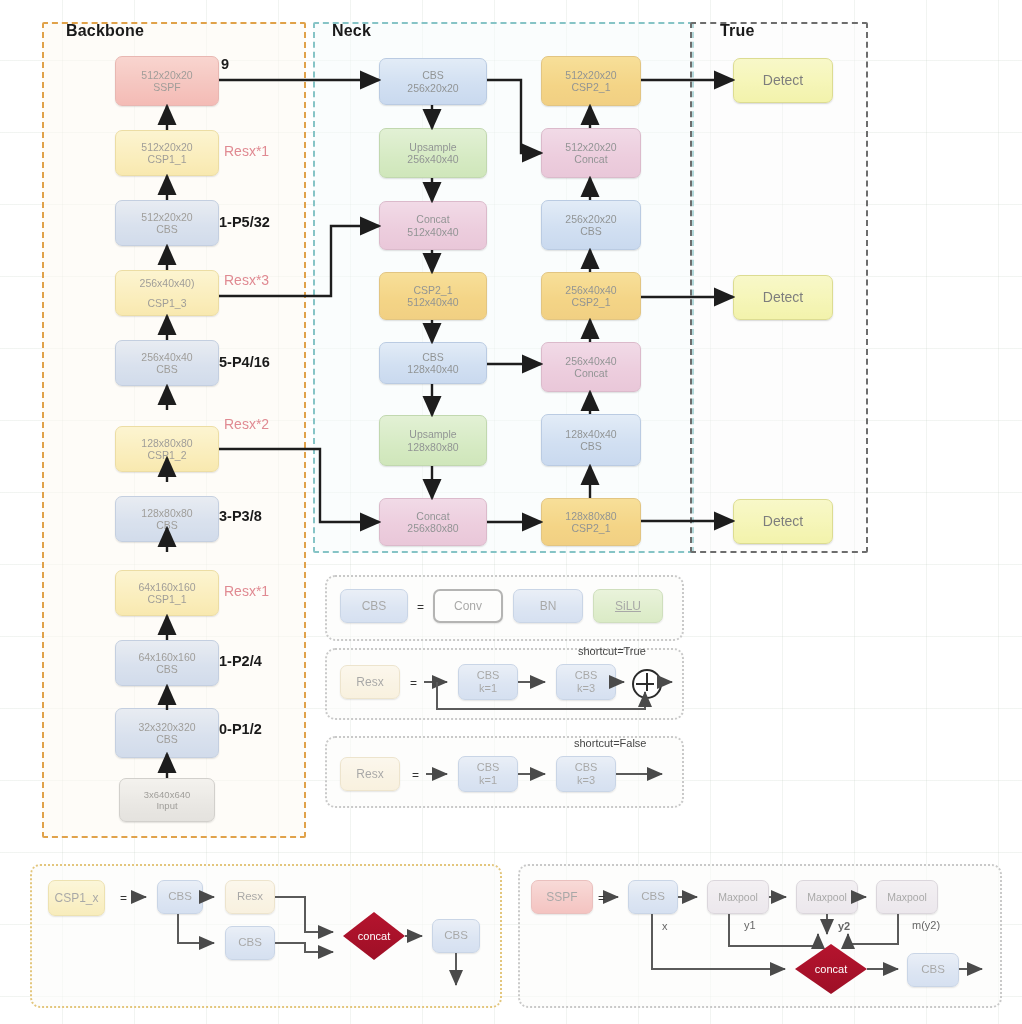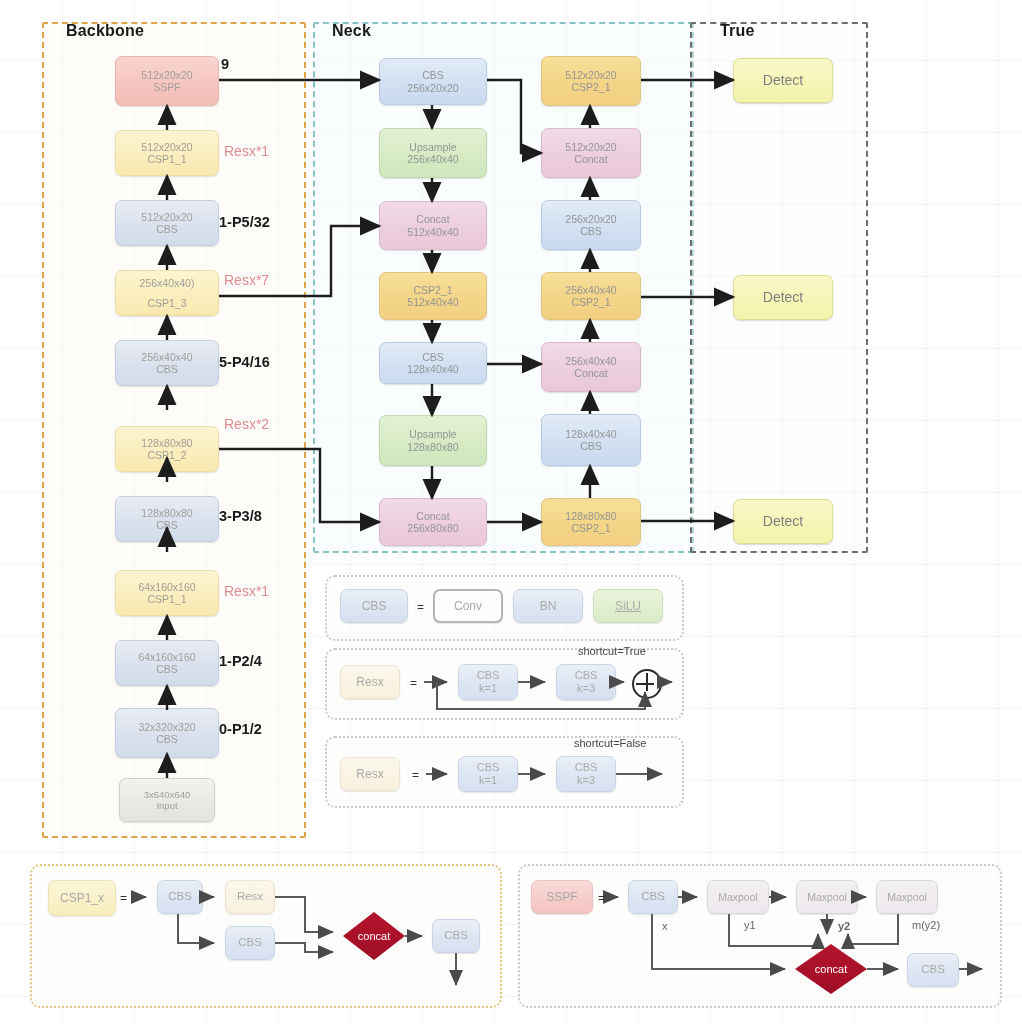--- a/index.html
+++ b/index.html
@@ -204,21 +204,21 @@
   <span class="l2">CBS</span>
 </div>
 <div class="node c-gray" style="left:119px;top:778px;width:96px;height:44px;font-size:9.5px;">
   <span class="l1">3x640x640</span>
   <span class="l2">Input</span>
 </div>
 
 <div class="side-note" style="left:221px;top:56px;">9</div>
 <div class="side-note res" style="left:224px;top:143px;">Resx*1</div>
 <div class="side-note" style="left:219px;top:214px;">1-P5/32</div>
-<div class="side-note res" style="left:224px;top:272px;">Resx*7</div>
+<div class="side-note res" style="left:224px;top:272px;">Resx*3</div>
 <div class="side-note" style="left:219px;top:354px;">5-P4/16</div>
 <div class="side-note res" style="left:224px;top:416px;">Resx*2</div>
 <div class="side-note" style="left:219px;top:508px;">3-P3/8</div>
 <div class="side-note res" style="left:224px;top:583px;">Resx*1</div>
 <div class="side-note" style="left:219px;top:653px;">1-P2/4</div>
 <div class="side-note" style="left:219px;top:721px;">0-P1/2</div>
 
 <div class="node c-blue" style="left:379px;top:58px;width:108px;height:47px;">
   <span class="l1">CBS</span>
   <span class="l2">256x20x20</span>
@@ -327,21 +327,21 @@
 <div class="node c-blue" style="left:458px;top:756px;width:60px;height:36px;font-size:11px;">
   <span class="l1">CBS</span>
   <span class="l2">k=1</span>
 </div>
 <div class="node c-blue" style="left:556px;top:756px;width:60px;height:36px;font-size:11px;">
   <span class="l1">CBS</span>
   <span class="l2">k=3</span>
 </div>
 
 <div class="lpanel gold" style="left:30px;top:864px;width:468px;height:140px;"></div>
-<div class="node c-yellow" style="left:48px;top:880px;width:68px;height:36px;font-size:12px;">
+<div class="node c-yellow" style="left:48px;top:880px;width:57px;height:36px;font-size:12px;">
   <span class="l1">CSP1_x</span>
 </div>
 <div class="eq" style="left:120px;top:891px;">=</div>
 <div class="node c-blue" style="left:157px;top:880px;width:46px;height:34px;font-size:11.5px;">
   <span class="l1">CBS</span>
 </div>
 <div class="node c-cream" style="left:225px;top:880px;width:50px;height:34px;font-size:11.5px;">
   <span class="l1">Resx</span>
 </div>
 <div class="node c-blue" style="left:225px;top:926px;width:50px;height:34px;font-size:11.5px;">

